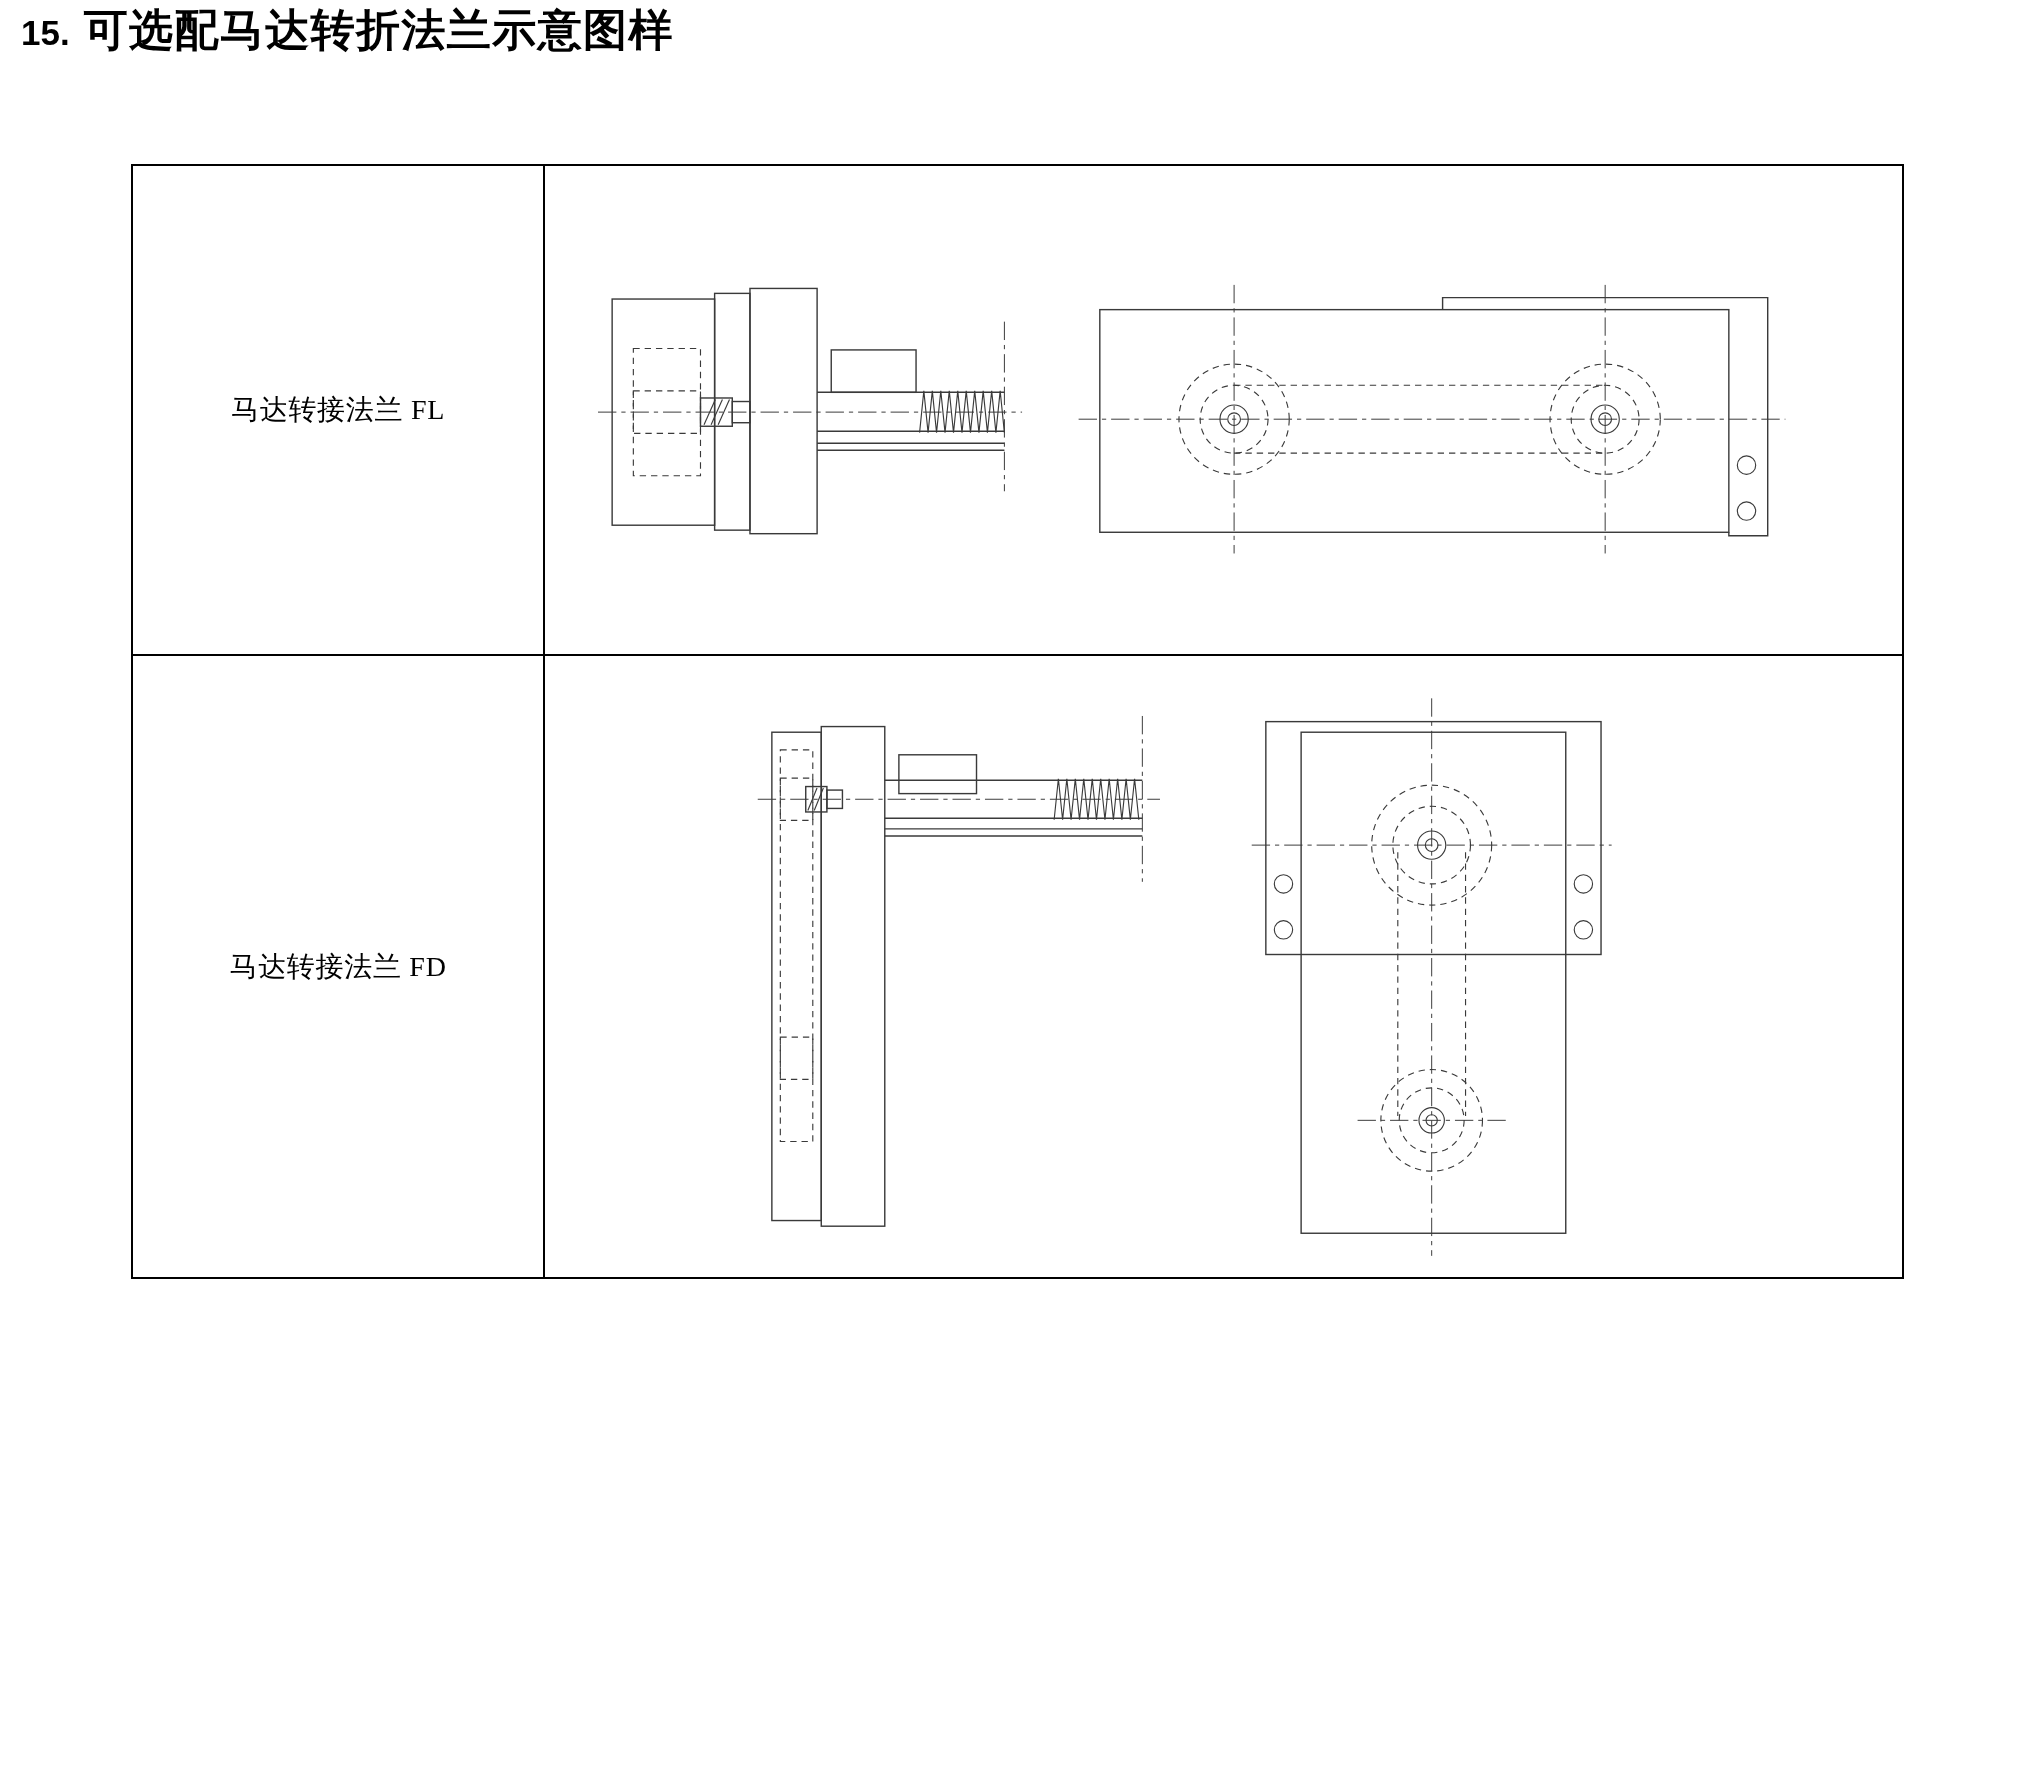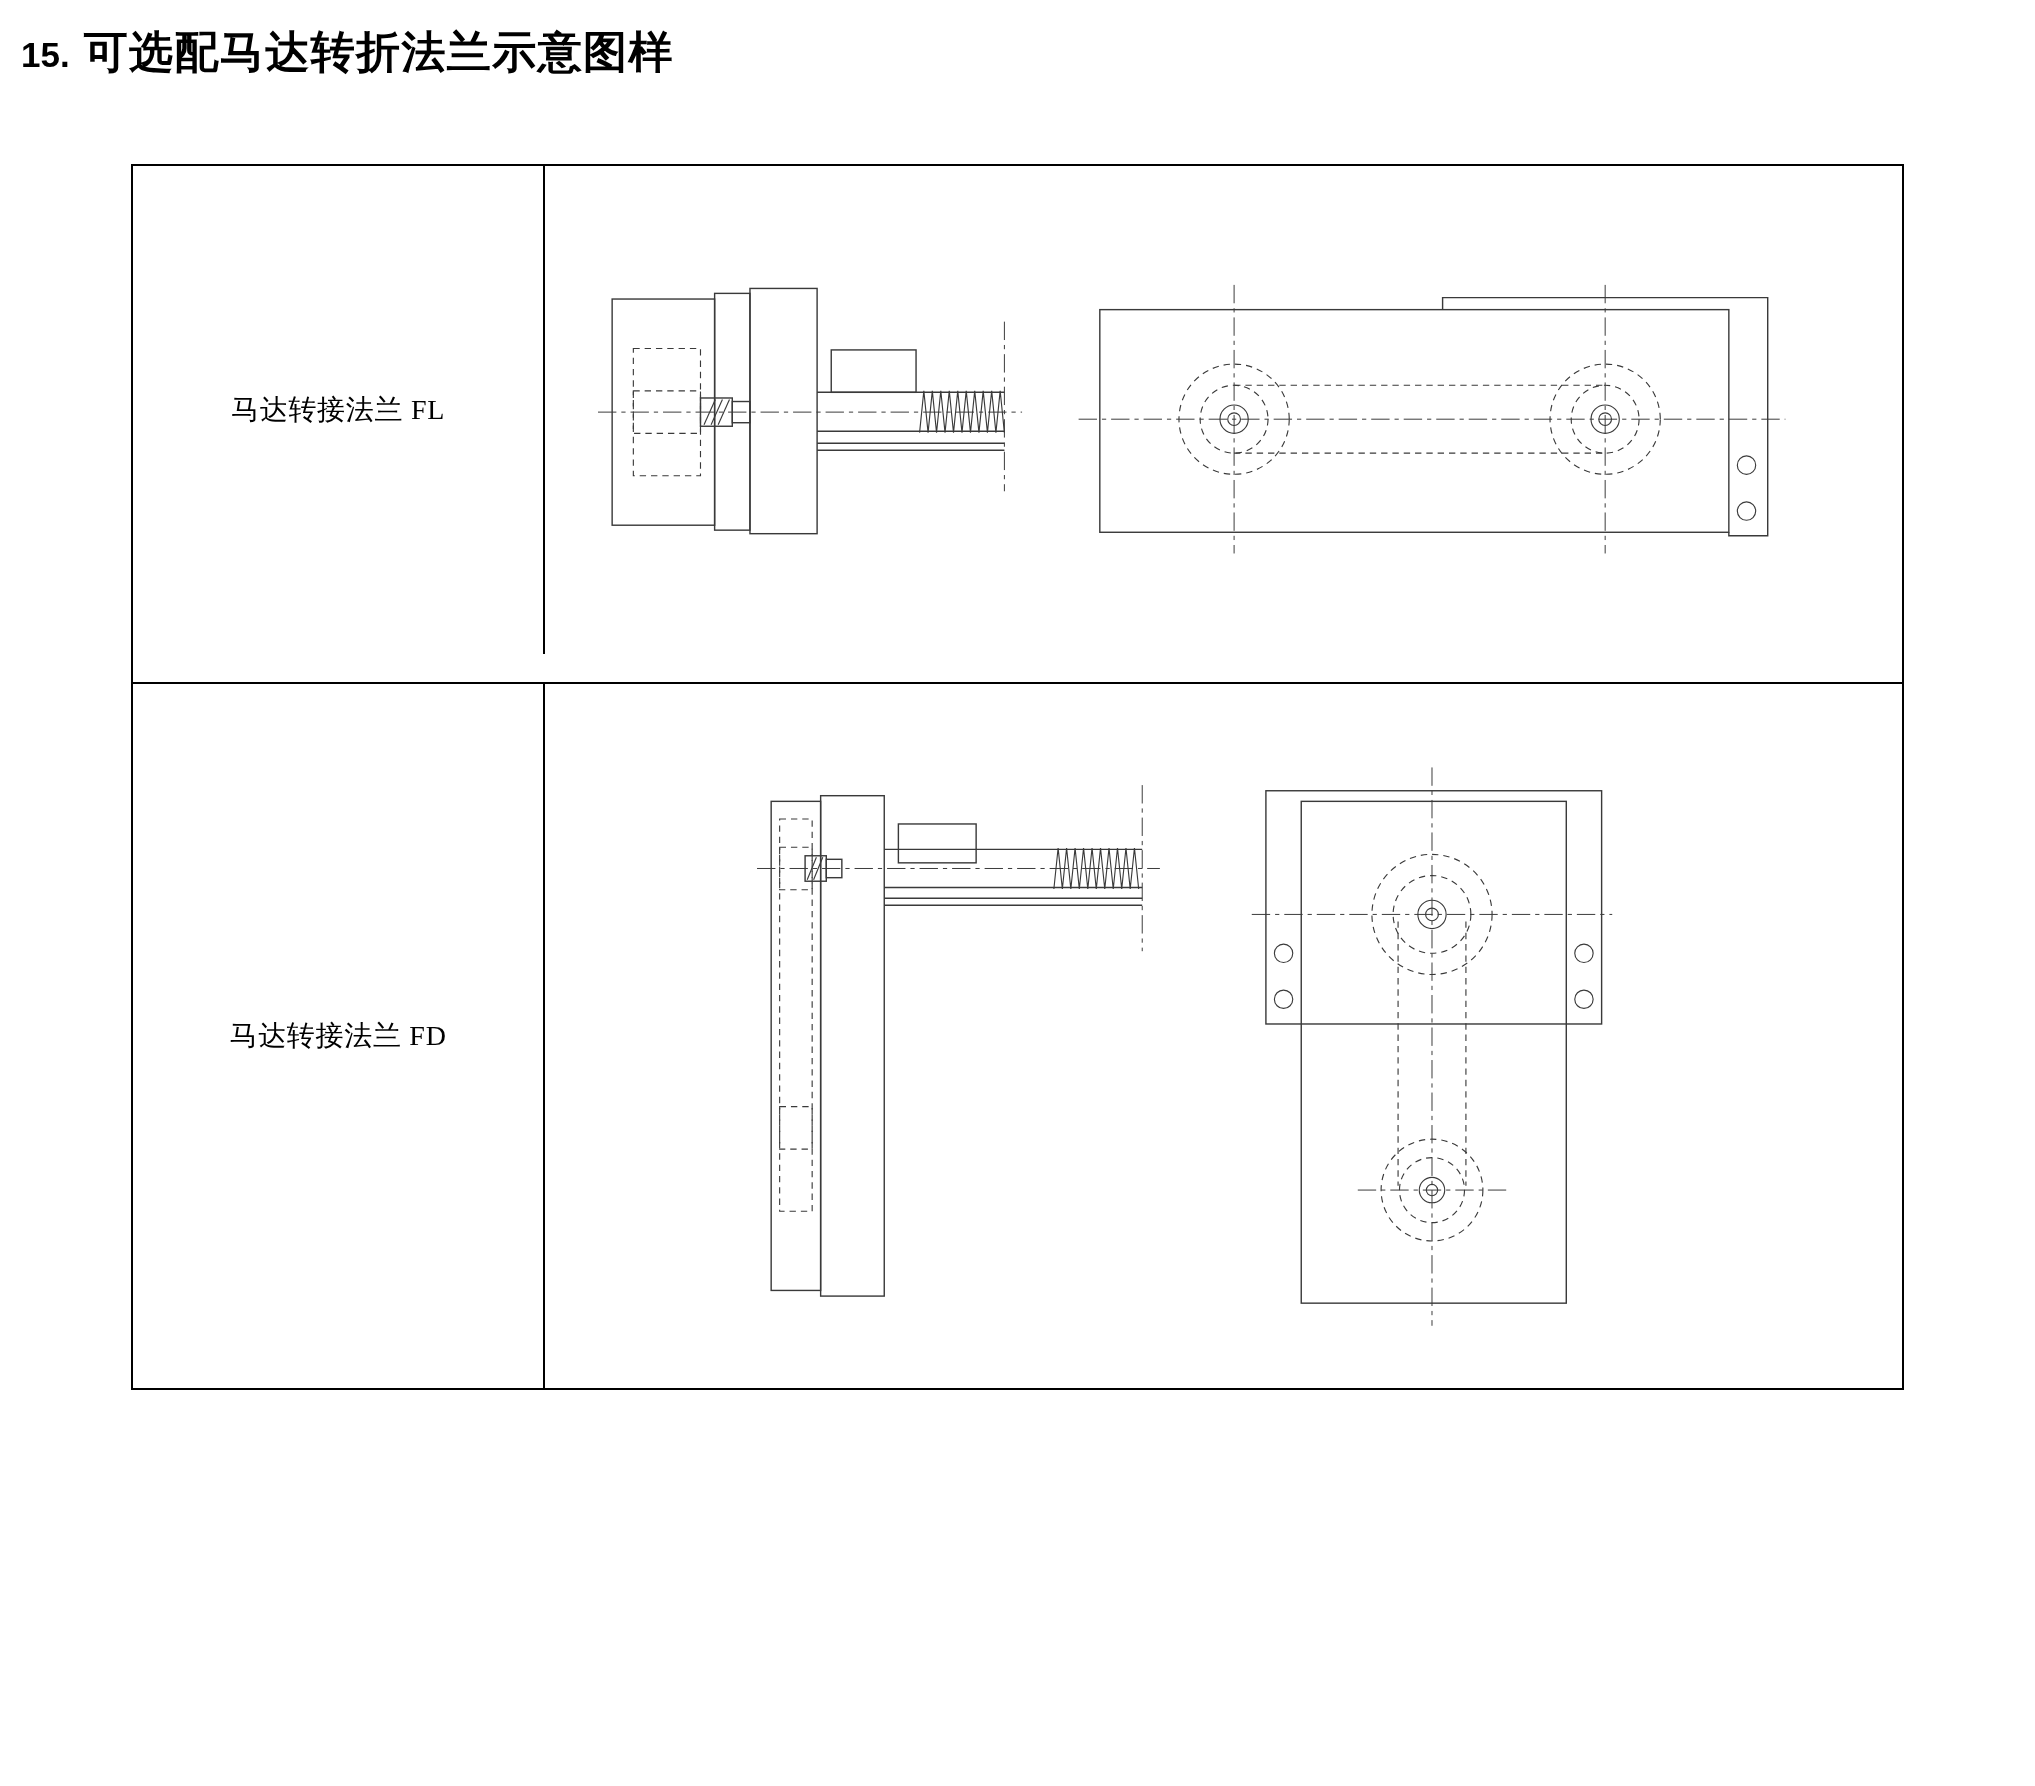--- a/index.html
+++ b/index.html
@@ -4,36 +4,36 @@
 <style>
   html,body{margin:0;padding:0;background:#ffffff;}
   body{
     width:2035px;height:1786px;
     font-family:"Liberation Sans", sans-serif;
     color:#000;
     position:relative;
   }
   .heading{
     display:flex;align-items:baseline;gap:14px;
-    padding:23px 0 0 21px;
+    padding:1px 0 0 21px;
     font-weight:bold;
   }
   .heading .num{font-size:35px;font-family:"Liberation Sans",sans-serif;}
   .heading .txt{font-size:44px;letter-spacing:1.4px;}
   .flange-table{
     position:absolute;left:131px;top:164px;
     width:1773px;
     border:2.1px solid #000;
     box-sizing:border-box;
     background:#fff;
   }
   .trow{display:flex;box-sizing:border-box;}
   .trow + .trow{border-top:2.1px solid #000;}
   .trow.h690{height:488px;}
-  .trow.h880{height:706px;margin-top:28px;}
+  .trow.h880{height:623px;}
   .label-cell{
     width:412px;flex:0 0 412px;
     border-right:2.1px solid #000;
     display:flex;align-items:center;justify-content:center;
     box-sizing:border-box;
   }
   .label-cell .lbl{
     font-size:28px;
     font-family:"Liberation Serif", serif;
     letter-spacing:0.7px;

